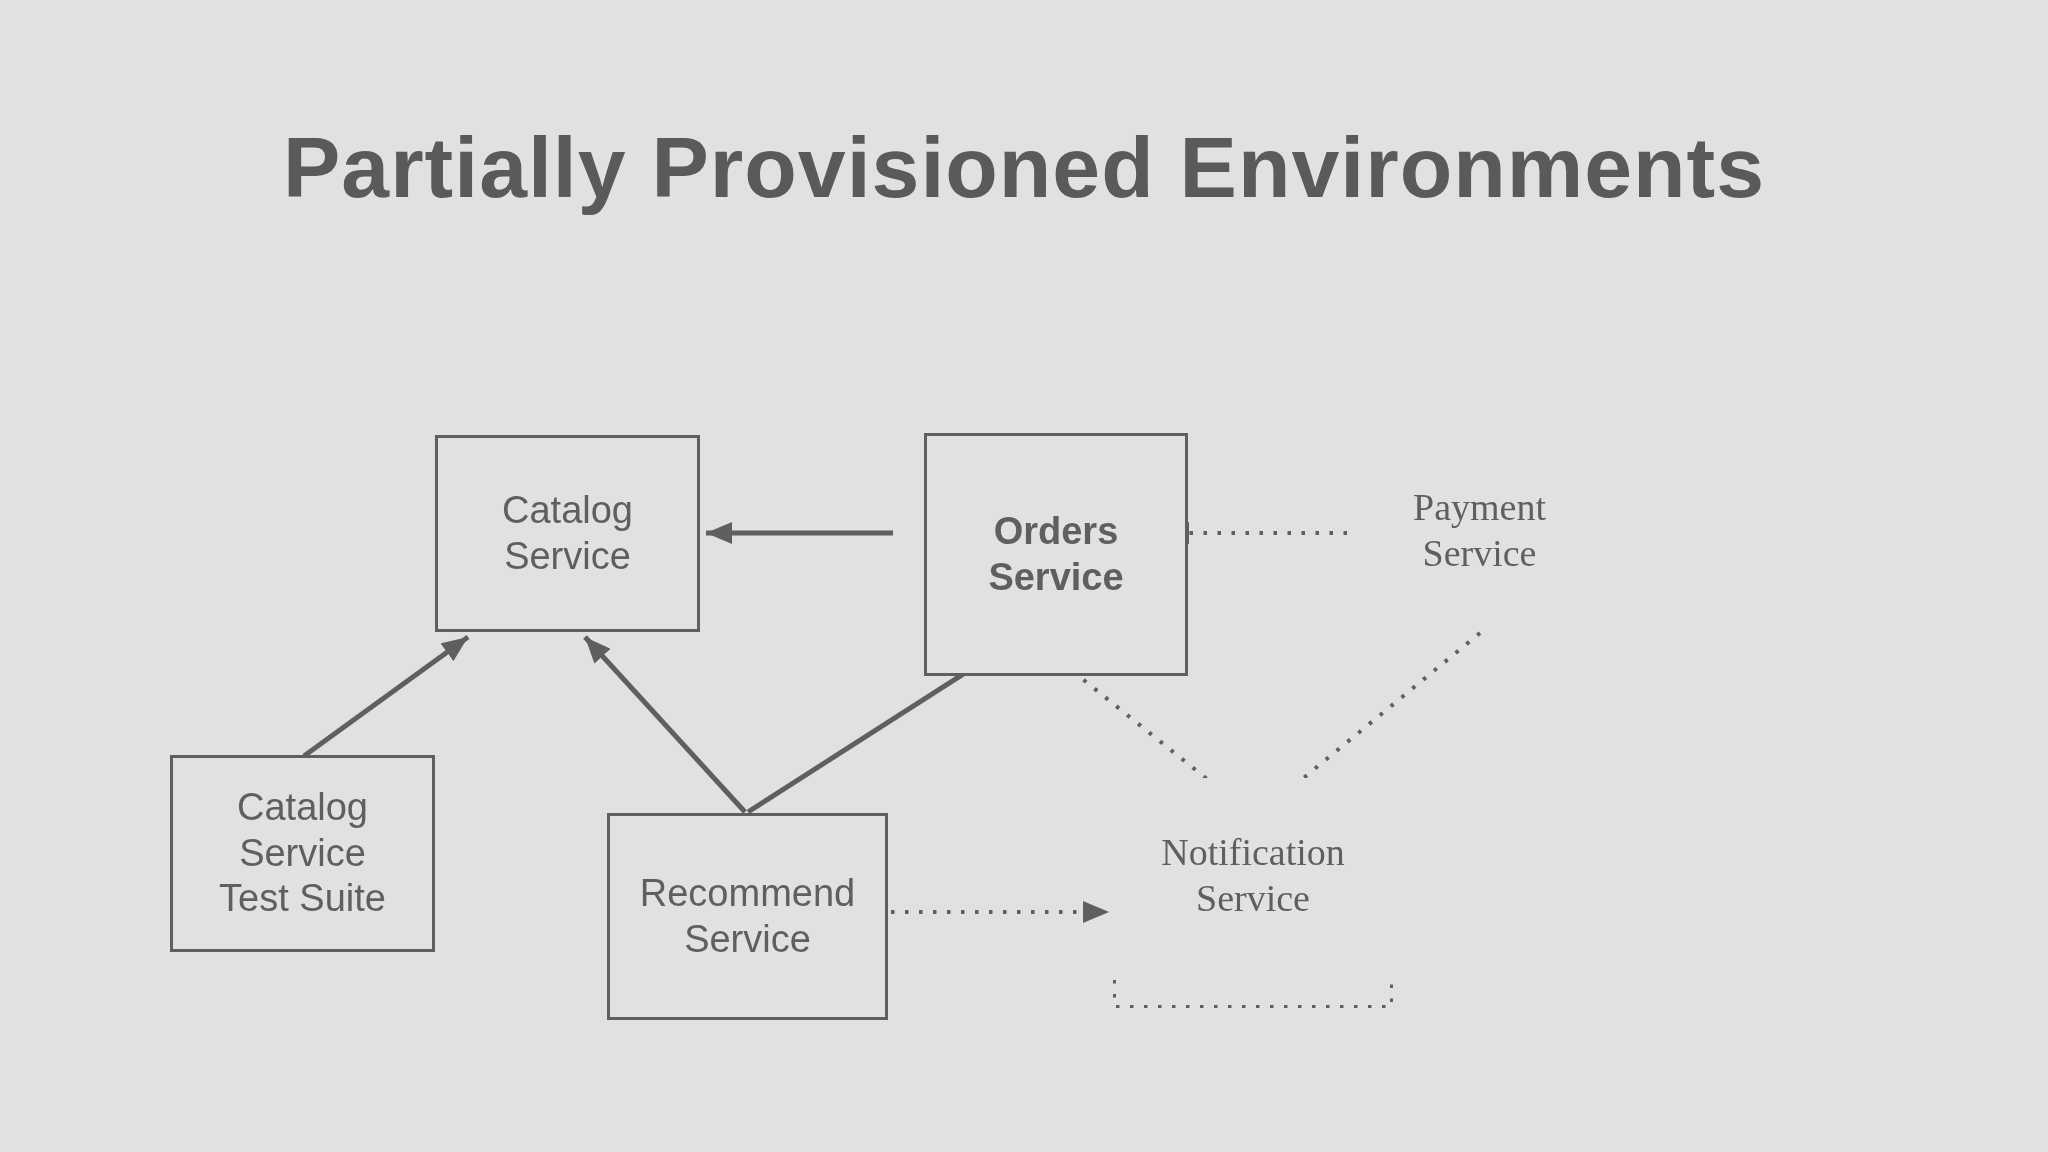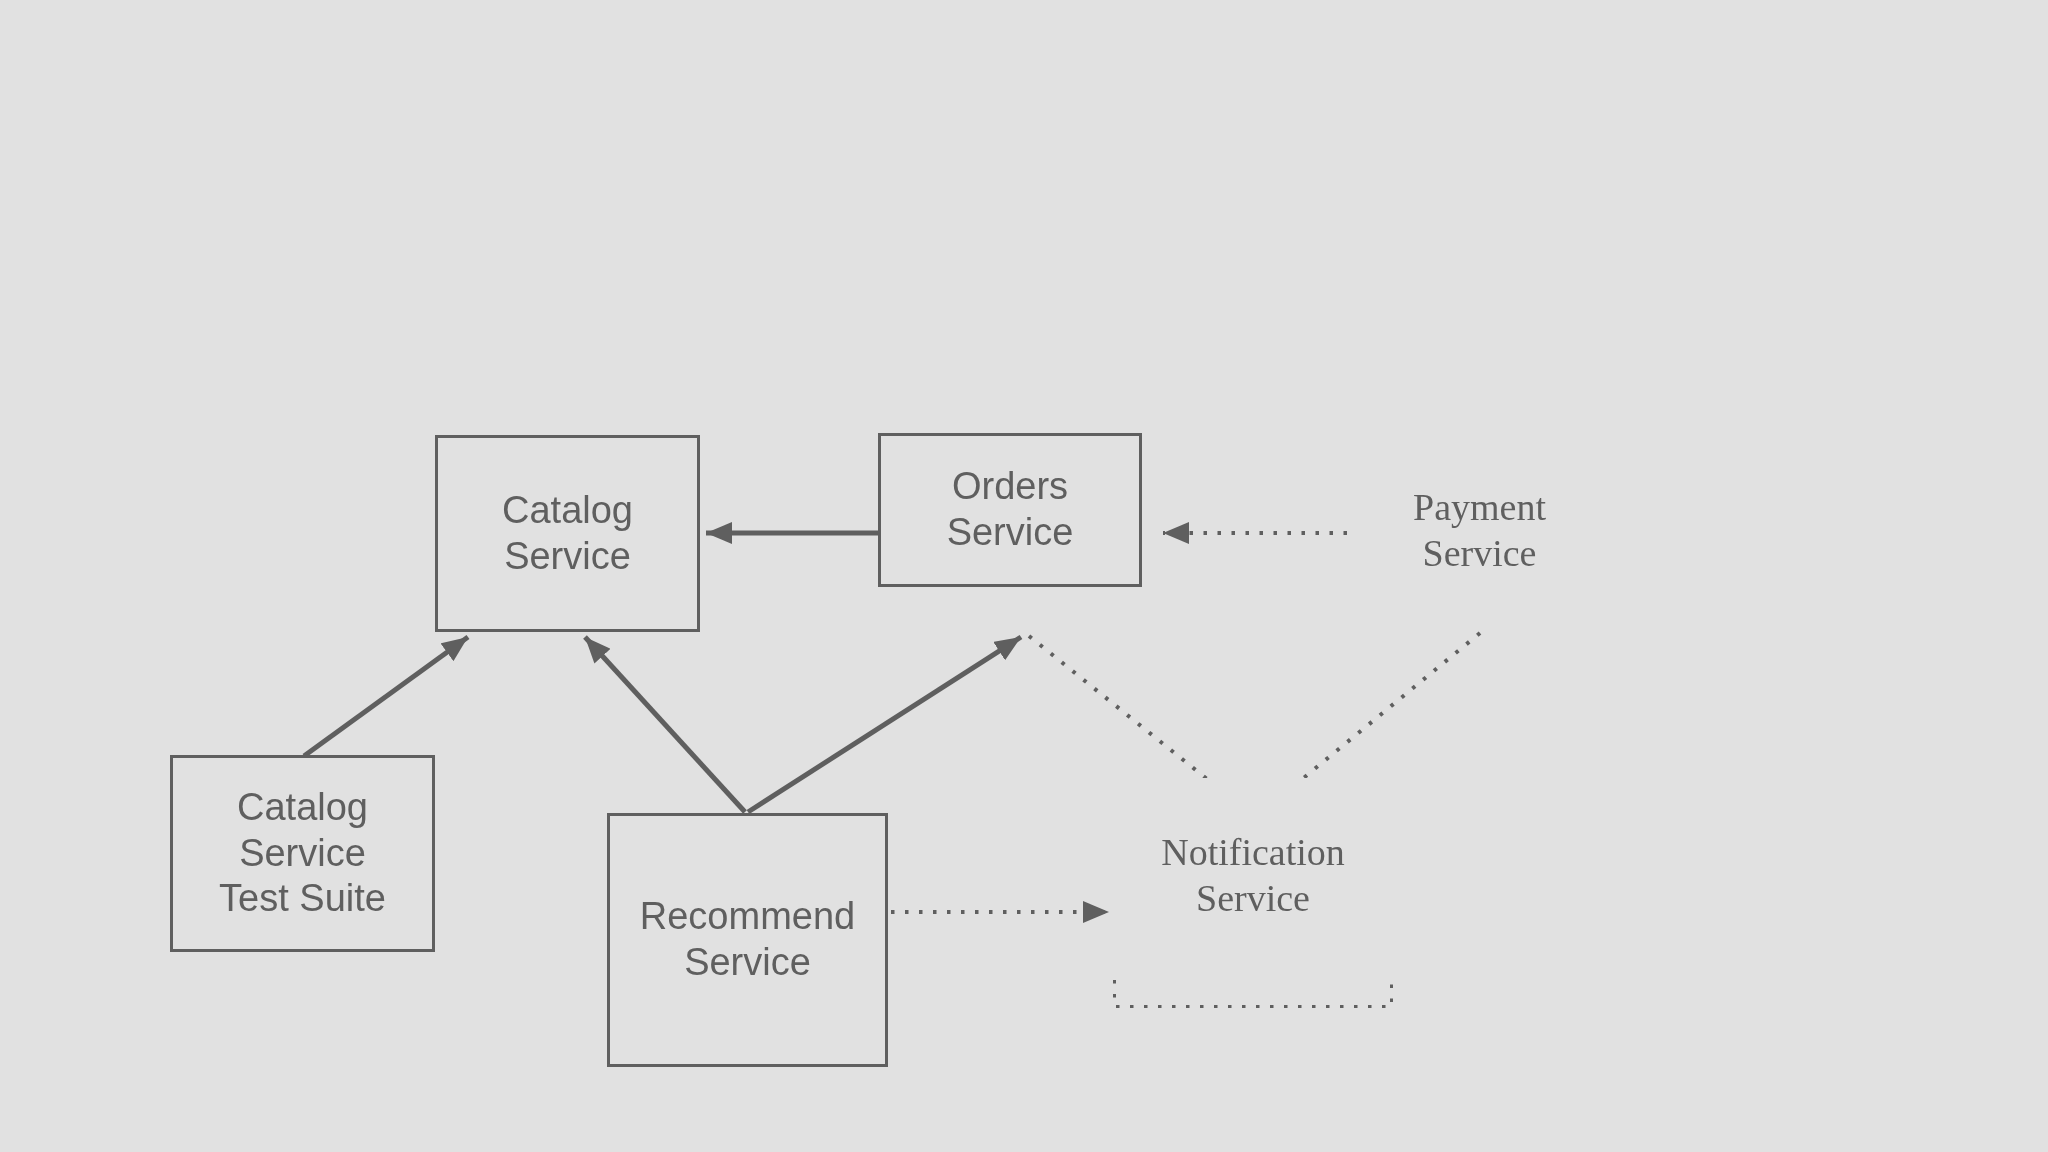--- a/index.html
+++ b/index.html
@@ -60,31 +60,32 @@
   .border-solid { border: 3px solid #5f5f5f; }
   .border-dotted { border: none; font-family: Liberation Serif, serif; } 
   .dotted-rect {
     stroke: #5f5f5f;
     stroke-width: 3;
     stroke-dasharray: 3.5 10.5;
     fill: none;
   }
   
   #box-catalog      { left: 435px;  top: 435px; width: 265px; height: 197px; }
-  #box-orders       { left: 878px;  top: 433px; width: 264px; height: 154px; }
+  #box-orders       { left: 924px;  top: 433px; width: 264px; height: 243px; font-weight: bold; }
   #box-payment      { left: 1347px; top: 432px; width: 265px; height: 198px; }
   #box-test-suite   { left: 170px;  top: 755px; width: 265px; height: 197px; }
-  #box-recommend    { left: 607px;  top: 813px; width: 281px; height: 254px; }
+  #box-recommend    { left: 607px;  top: 813px; width: 281px; height: 207px; }
   #box-notification { left: 1113px; top: 778px; width: 280px; height: 196px; }
 </style>
 </head>
 <body>
 
 <div id="stage">
 
+  <div id="diagram-title">Partially Provisioned Environments</div>
 
   <svg id="edges-svg" width="2048" height="1152" viewBox="0 0 2048 1152">
     <defs>
       <marker id="arrowhead" markerUnits="userSpaceOnUse" markerWidth="28" markerHeight="22" refX="26" refY="11" orient="auto">
         <path d="M0,0 L26,11 L0,22 Z" fill="#5f5f5f"></path>
       </marker>
     </defs>
 
     <rect class="dotted-rect" x="1348.5" y="433.5" width="262" height="195"></rect>
     <rect class="dotted-rect" x="1114.5" y="813.5" width="277" height="193"></rect>

